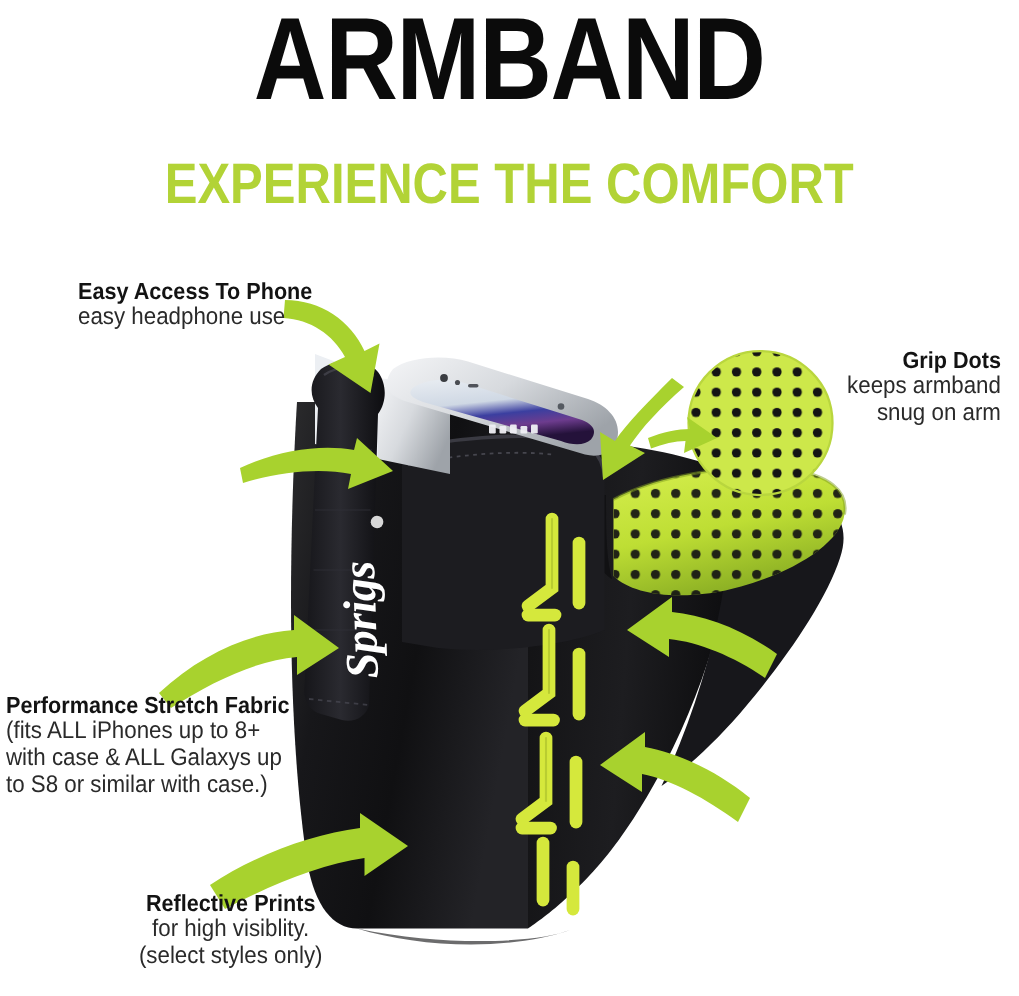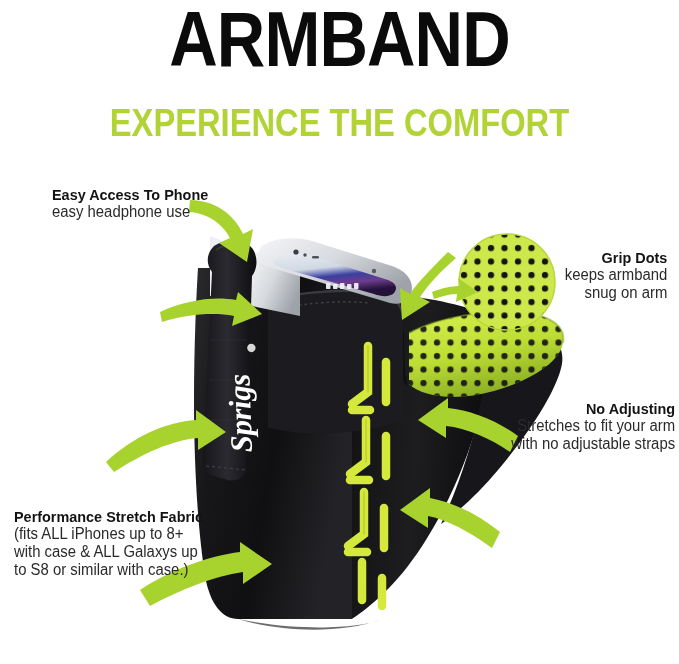--- a/index.html
+++ b/index.html
@@ -41,23 +41,23 @@
   .callout.right .hd,.callout.right .sub{transform-origin:100% 50%;}
   .callout.center .hd,.callout.center .sub{transform-origin:50% 50%;}
   .callout.left{text-align:left;}
   .callout.right{text-align:right;}
   .callout.center{text-align:center;}
   sup.reg{font-size:9px;vertical-align:super;font-weight:bold;}
 
   
   #c-easy{left:14px;top:186px;margin-left:38px;}
   #c-velcro{left:57px;top:309px;}
-  #c-fabric{left:14px;top:462px;margin-top:46px;}
+  #c-fabric{left:4px;top:462px;}
   #c-reflect{left:88px;top:594px;text-align:center;}
-  #c-grip{right:12px;top:249px;}
+  #c-grip{right:12px;top:232px;}
   #c-noadj{right:4px;top:400px;}
   #c-soft{right:6px;top:537px;}
 
   svg.layer{position:absolute;left:0;top:0;width:679px;height:664px;overflow:visible;}
   .arrow{fill:#a8d22e;}
 </style>
 </head>
 <body>
 
 <div id="stage">
@@ -253,27 +253,27 @@
   </div>
 
 
   <div class="callout left" id="c-fabric">
     <div class="hd">Performance Stretch Fabric</div>
     <div class="sub">(fits ALL iPhones up to 8+</div>
     <div class="sub">with case &amp; ALL Galaxys up</div>
     <div class="sub">to S8 or similar with case.)</div>
   </div>
 
+  <div class="callout center" id="c-reflect">
+    <div class="hd">Reflective Prints</div>
+    <div class="sub">for high visiblity.</div>
+    <div class="sub">(select styles only)</div>
+  </div>
 
   <div class="callout right" id="c-grip">
     <div class="hd">Grip Dots</div>
     <div class="sub">keeps armband</div>
     <div class="sub">snug on arm</div>
   </div>
 
-  <div class="callout right" id="c-noadj">
-    <div class="hd">No Adjusting</div>
-    <div class="sub">Stretches to fit your arm</div>
-    <div class="sub">with no adjustable straps</div>
-  </div>
 
 
 </div>
 
 </body></html>

